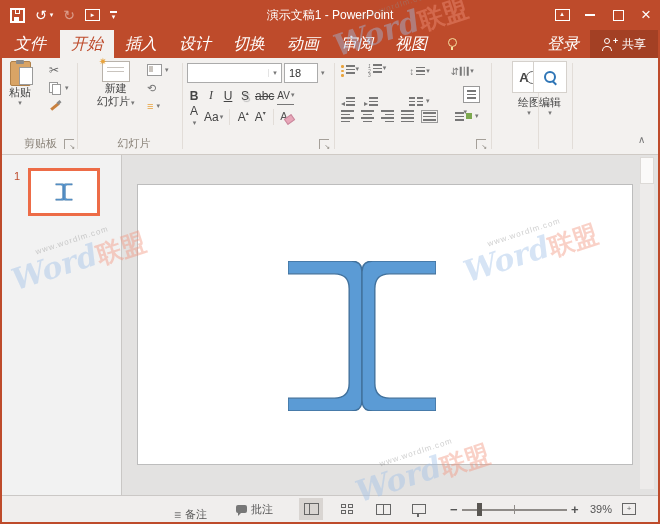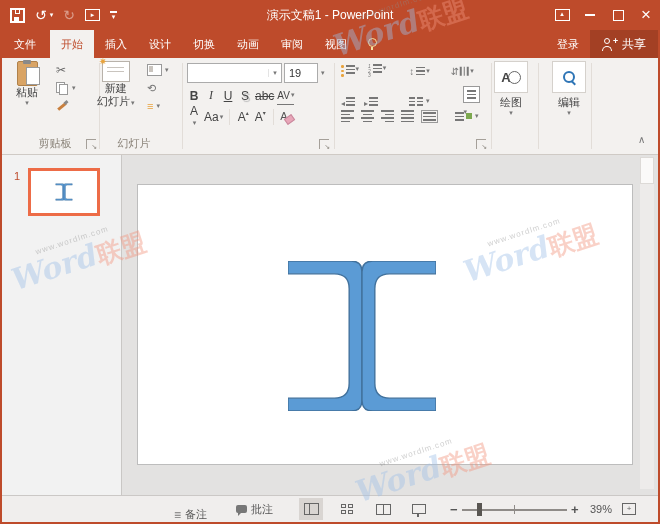--- a/index.html
+++ b/index.html
@@ -24,21 +24,21 @@
   .i-more i{display:block;width:7px;height:1.5px;background:#fff;margin-bottom:2px;}
   .i-more::after{content:"▾";font-size:7px;color:#fff;}
   .dda::after{content:"▾";font-size:7px;color:#fff;margin-left:1px;}
   .i-rdo{width:13px;height:10px;border:1.5px solid #fff;display:flex;align-items:flex-start;justify-content:center;}
   .i-rdo::before{content:"▴";font-size:7px;color:#fff;line-height:8px;}
   .i-min{width:10px;height:2px;background:#fff;}
   .i-max{width:9px;height:9px;border:1.5px solid #fff;}
   .g-close::before{content:"×";font-size:17px;color:#fff;line-height:14px;}
   
   #tabbar{position:absolute;left:0;top:30px;width:660px;height:28px;background:#BE4B2B;display:flex;align-items:stretch;color:#fff;}
-  .tab{display:flex;align-items:center;padding:0 11px;font-size:11px;cursor:default;}
+  .tab{display:flex;align-items:center;padding:0 11px;font-size:16px;cursor:default;font-style:italic;}
   .tab.file{padding:0 14px;}
   .tab.active{background:#F3F1EF;color:#BE4B2B;}
   #tellme{display:flex;align-items:center;gap:5px;padding:0 10px;color:rgba(255,228,218,.9);}
   .i-bulb{width:7px;height:7px;border:1.5px solid #F5E0A0;border-radius:50%;position:relative;top:-2px;}
   .i-bulb::after{content:"";position:absolute;left:1.5px;bottom:-4px;width:2px;height:3px;background:#F5E0A0;}
   #signin{margin-left:auto;}
   #share{background:rgba(0,0,0,.14);display:flex;align-items:center;gap:5px;padding:0 12px;margin-right:2px;}
   .i-person{position:relative;width:15px;height:13px;}
   .i-person i{position:absolute;box-sizing:border-box;}
   .i-person .head{left:2px;top:0;width:6px;height:6px;border:1.5px solid #fff;border-radius:50%;}
@@ -228,21 +228,21 @@
           <i class="head"></i>
           <i class="body"></i>
           <i class="plus">+</i>
         </span>
         <span>共享</span>
       </span>
   </div>
 
   <div id="ribbon">
 
-    <div class="group" style="left:8px;width:90px;">
+    <div class="group" style="left:1px;width:75px;">
       <div class="bigbtn" style="left:6px;">
         <span class="i-clip"></span>
         <span class="lbl">粘贴</span>
         <span class="ddsolo">▾</span>
       </div>
       <div class="minicol" style="left:46px;">
         <span class="mrow">
             <span class="g-cut"></span>
           </span>
         <span class="mrow ddg">
@@ -277,21 +277,21 @@
       <div class="glabel">幻灯片</div>
       <span class="gsep" style="right:0;"></span>
     </div>
 
     <div class="group" style="left:181px;width:152px;">
       <div class="combo" style="left:4px;top:5px;width:93px;">
         <span class="val"></span>
           <span class="dd">▾</span>
       </div>
       <div class="combo" style="left:101px;top:5px;width:32px;">
-        <span class="val">19</span>
+        <span class="val">18</span>
       </div>
       <span class="ddsolo" style="position:absolute;left:138px;top:11px;">▾</span>
       <div class="frow" style="left:4px;top:28px;gap:3px;">
         <span class="fbtn fb-b">B</span>
         <span class="fbtn fb-i">I</span>
         <span class="fbtn fb-u">U</span>
         <span class="fbtn fb-s">S</span>
         <span class="fbtn fb-strike">abc</span>
         <span class="fbtn fb-av ddg">AV</span>
       </div>
@@ -432,33 +432,33 @@
               <i></i>
             </span>
             <span class="chip"></span>
           </span>
       </div>
       <span class="launcher" style="right:6px;"></span>
       <span class="gsep" style="right:0;"></span>
     </div>
 
     <div class="group" style="left:490px;width:47px;">
-      <div class="bigbtn" style="left:2px;justify-content:flex-end;">
+      <div class="bigbtn" style="left:20px;justify-content:flex-end;">
         <span class="toolbox">
             <span class="g-drawA"></span>
             <span class="g-drawO"></span>
           </span>
         <span class="lbl" style="margin-top:3px;">绘图</span>
         <span class="ddsolo">▾</span>
       </div>
       <div class="glabel"></div>
       <span class="gsep" style="right:0;"></span>
     </div>
 
-    <div class="group" style="left:543px;width:47px;">
+    <div class="group" style="left:524px;width:47px;">
       <div class="bigbtn" style="left:7px;">
         <span class="toolbox">
             <span class="i-mag"></span>
           </span>
         <span class="lbl" style="margin-top:3px;">编辑</span>
         <span class="ddsolo">▾</span>
       </div>
       <span class="gsep" style="right:0;"></span>
     </div>
 

